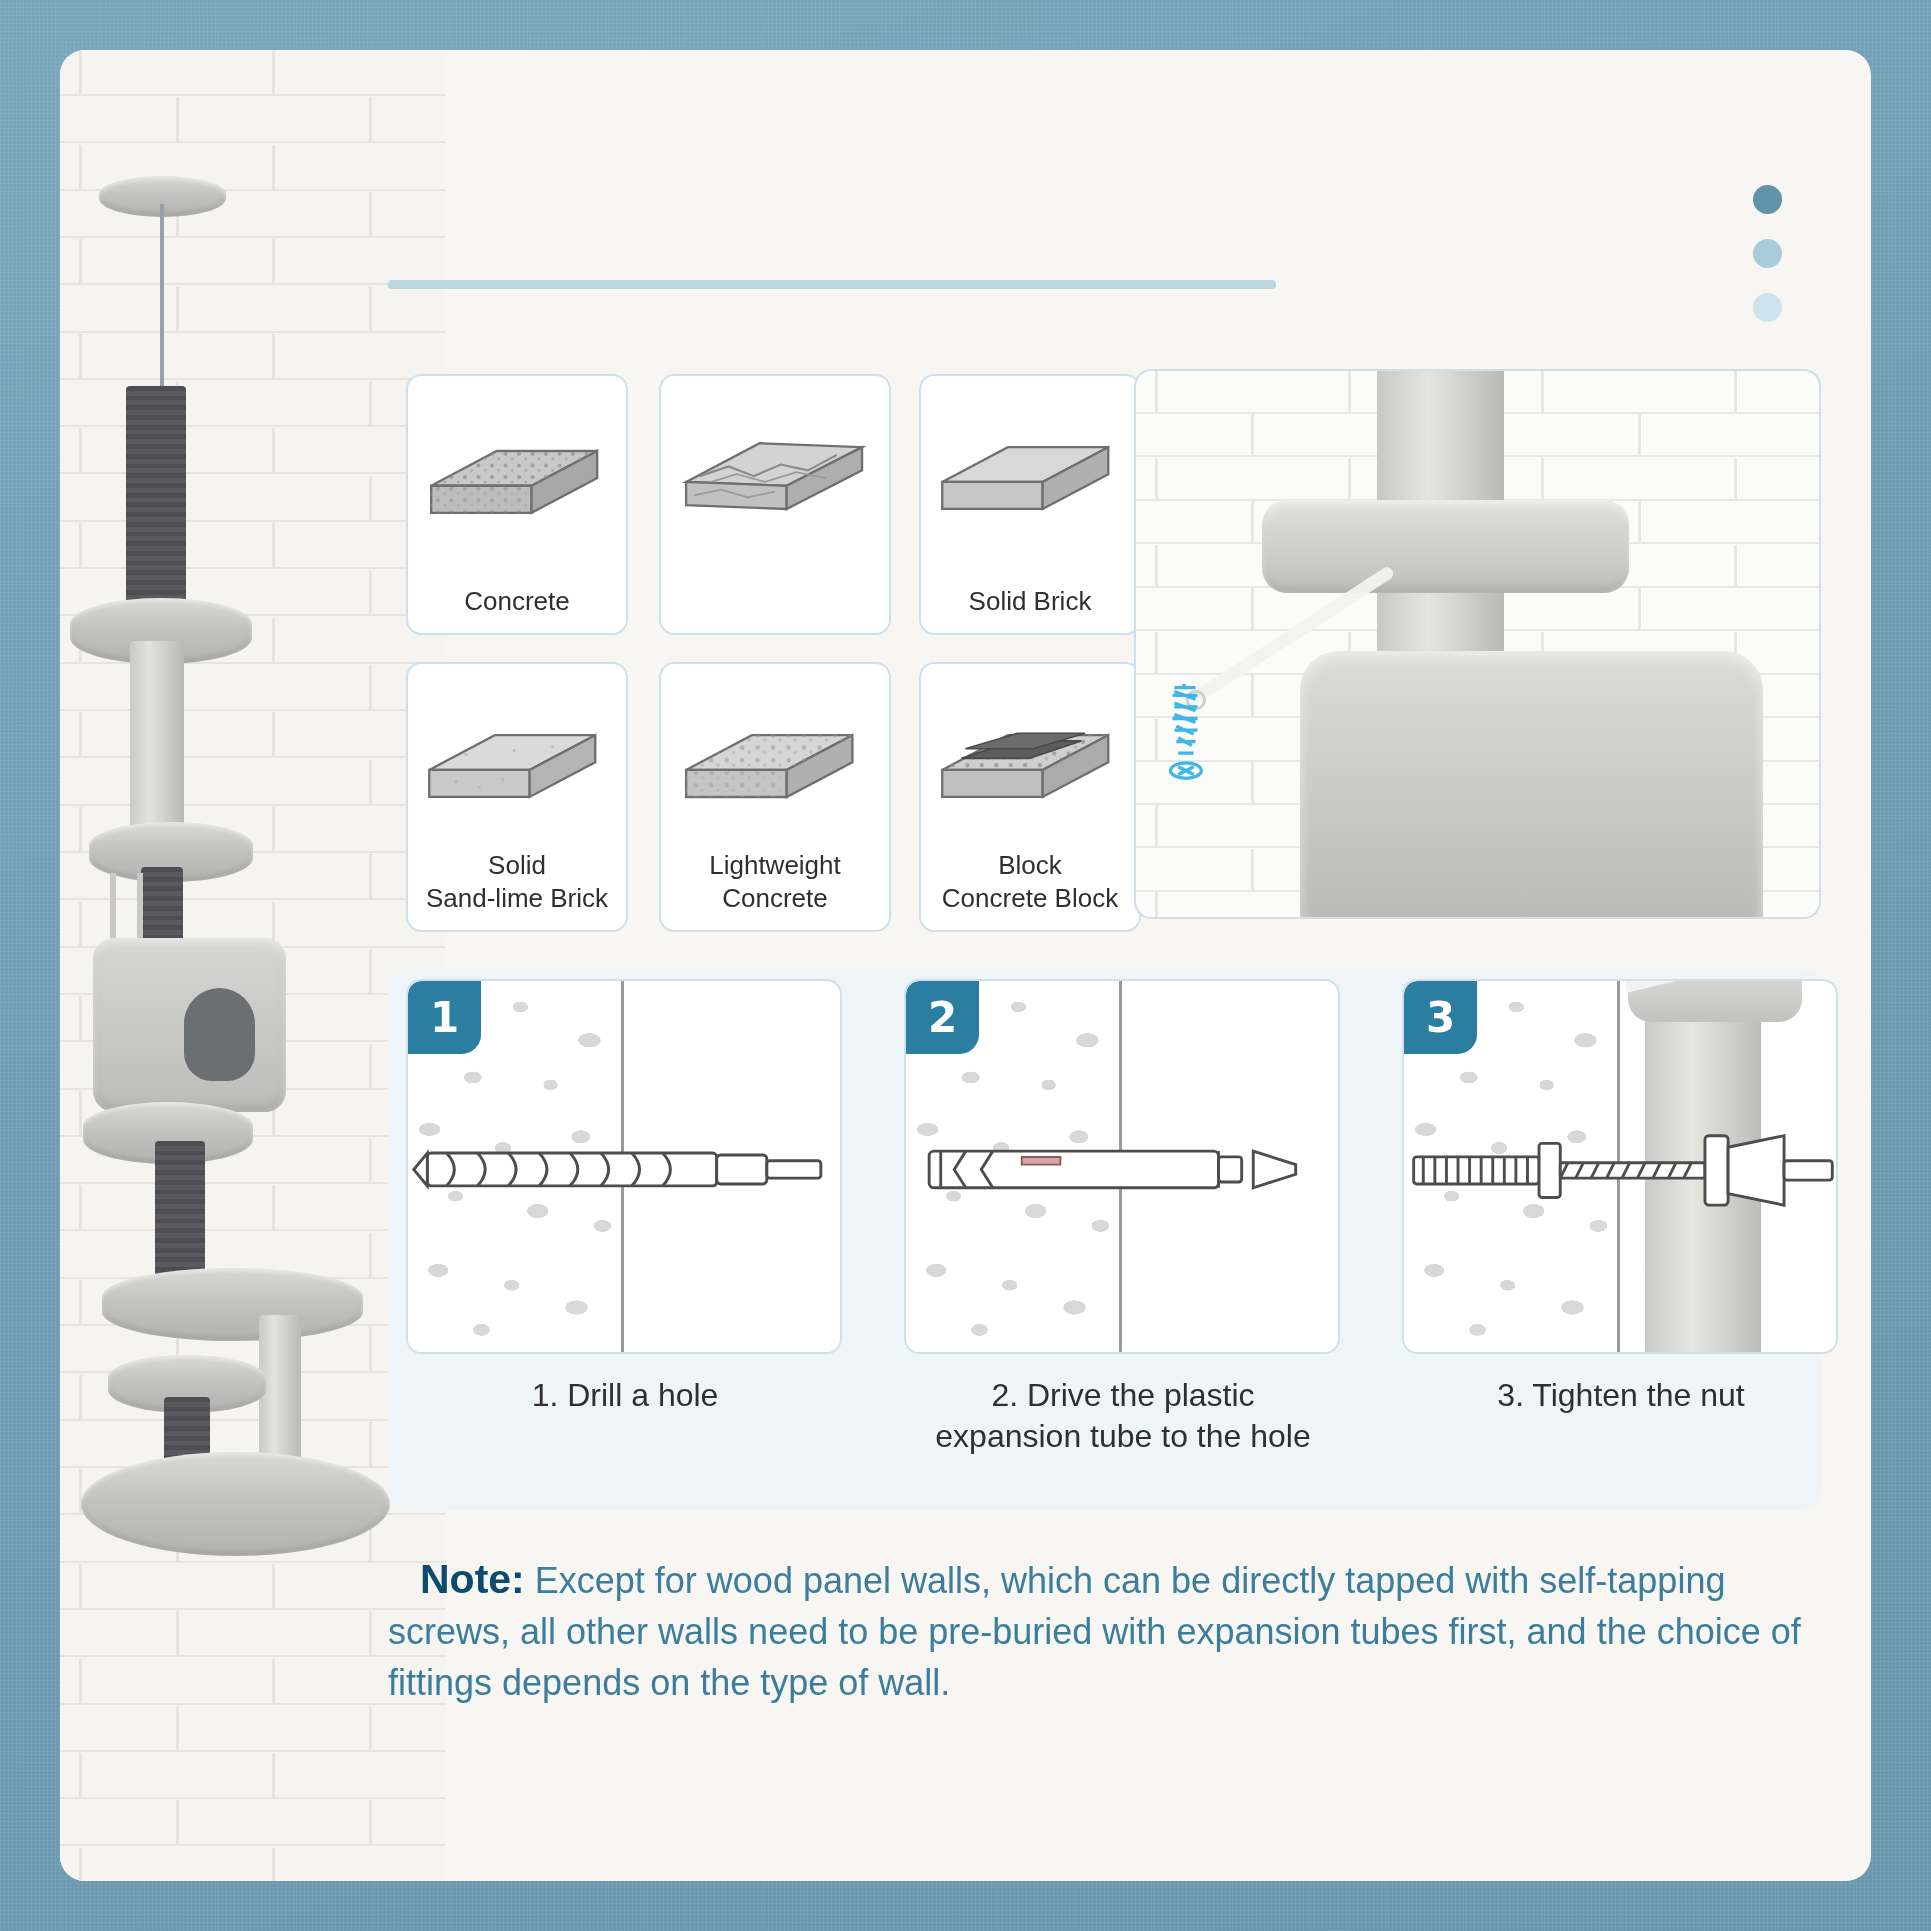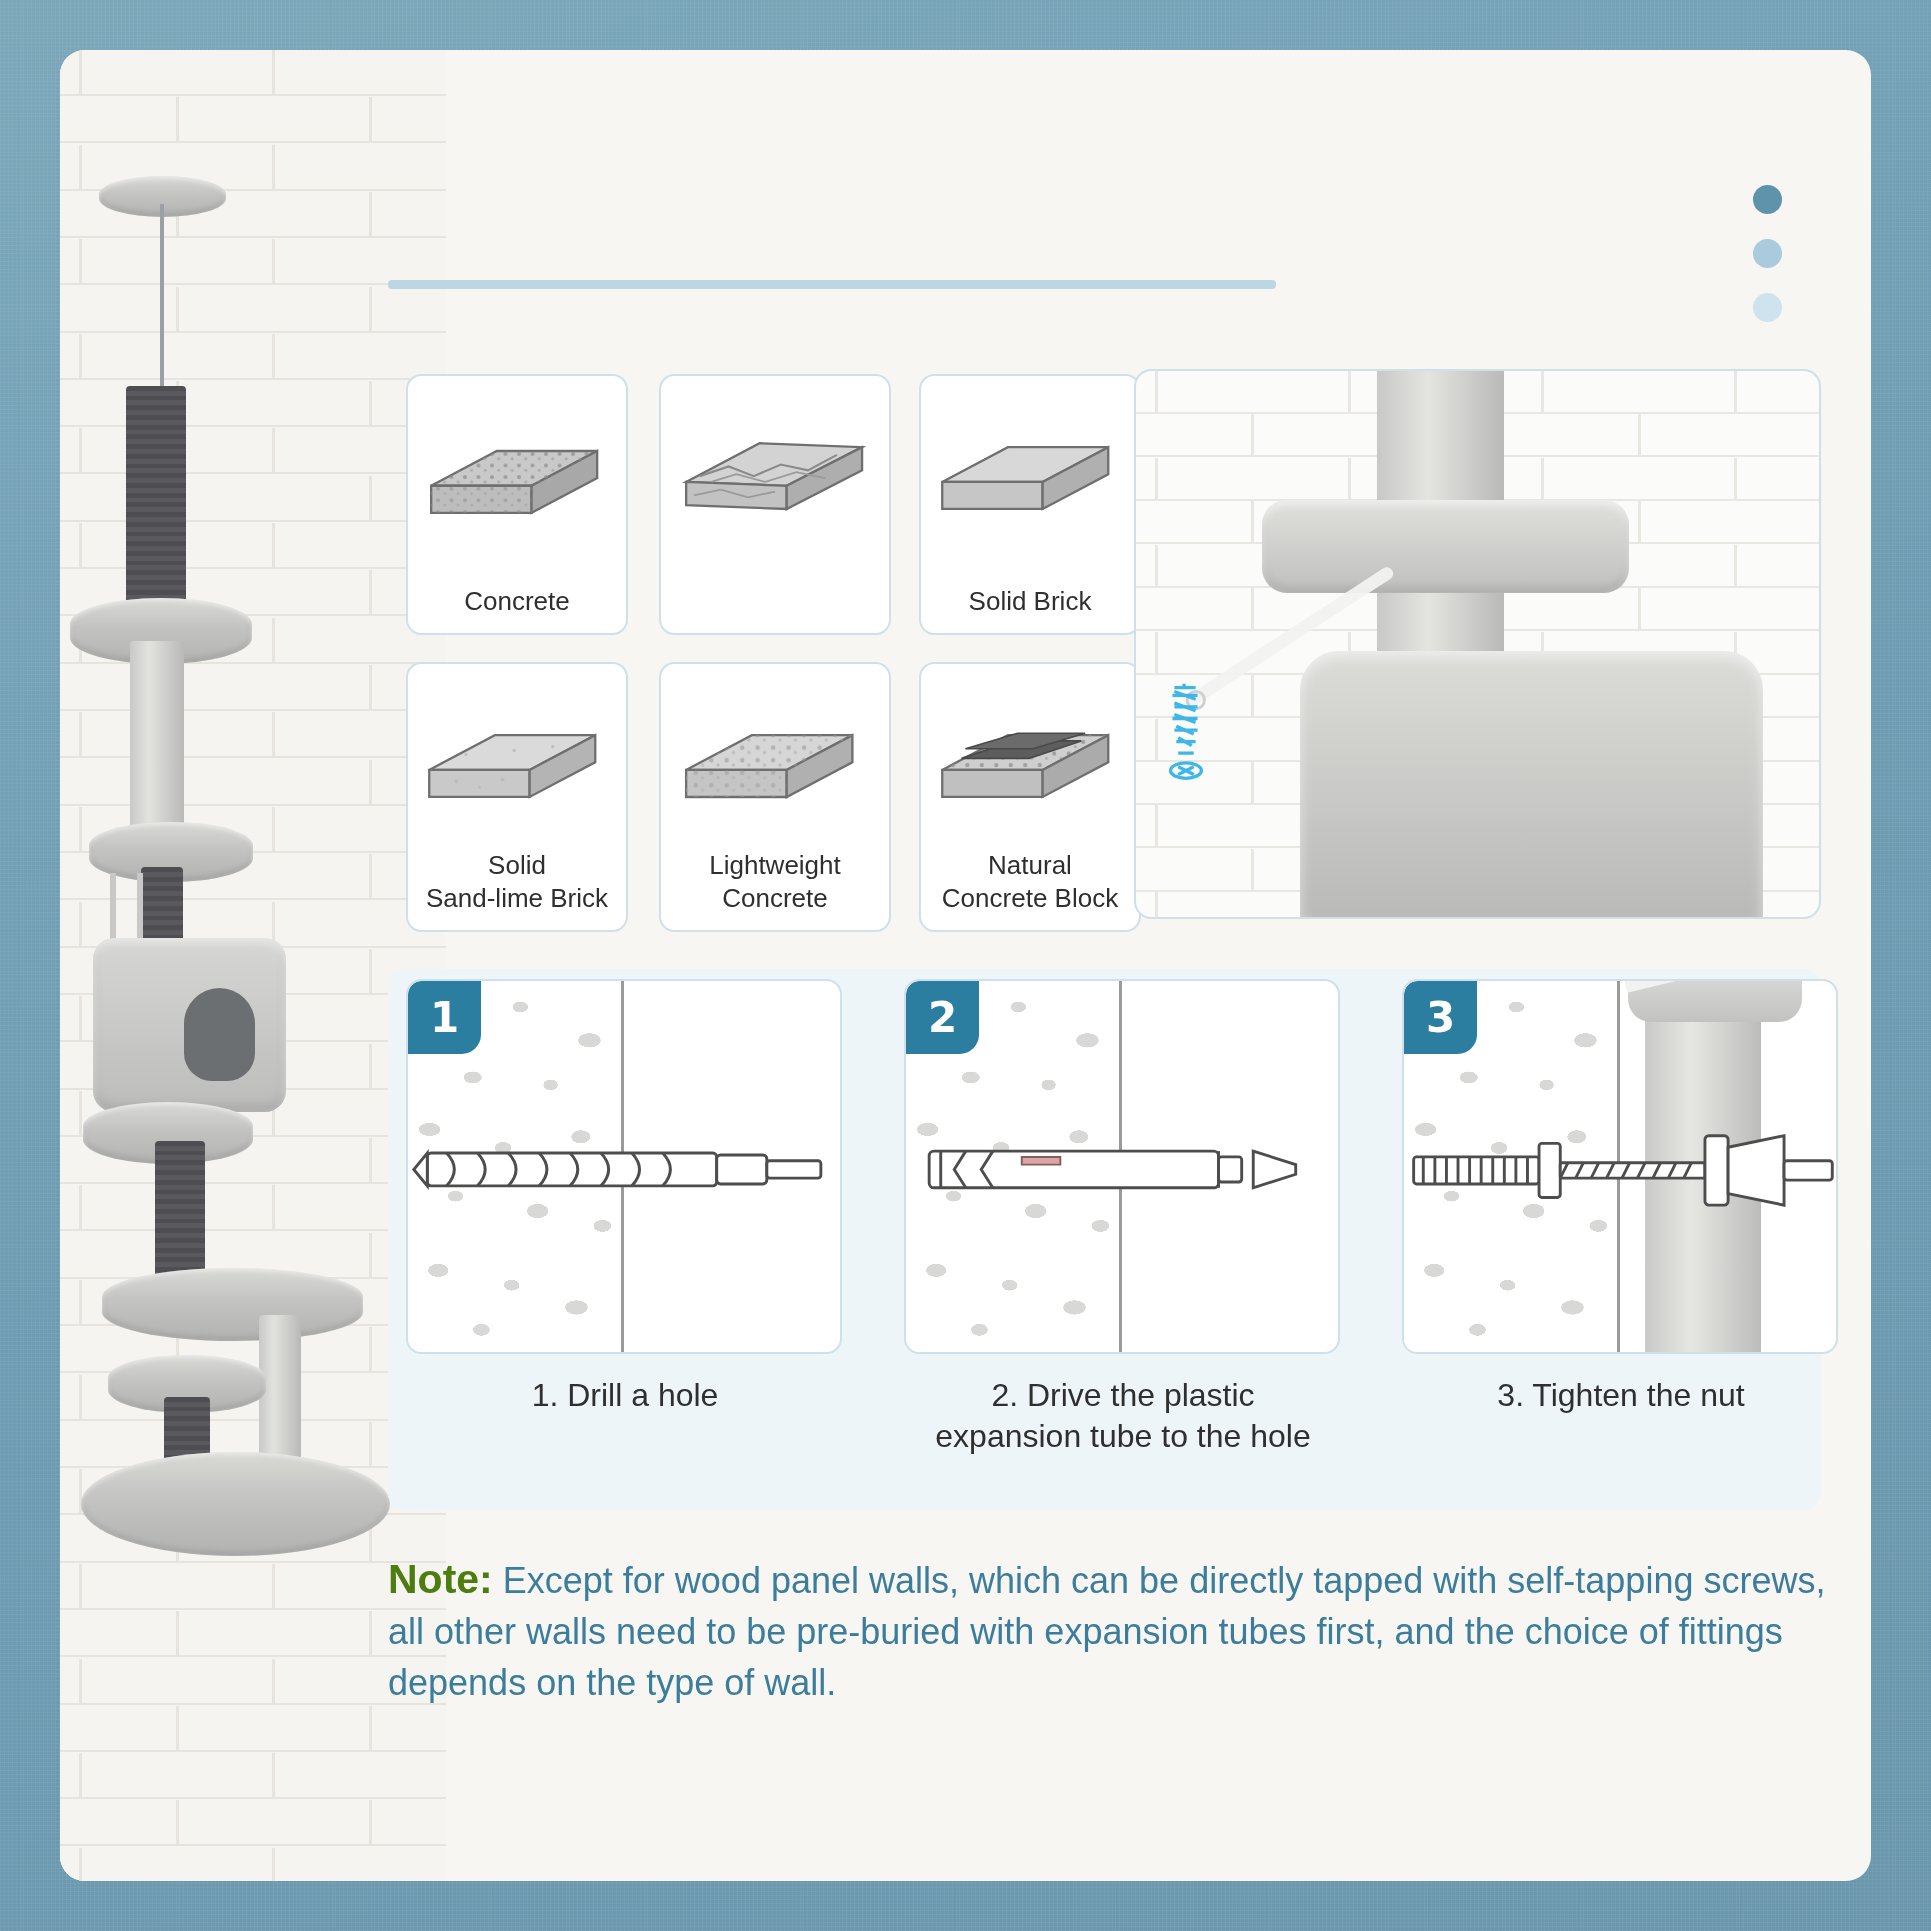--- a/index.html
+++ b/index.html
@@ -232,21 +232,21 @@
 
   
   .note {
     position: absolute;
     left: 328px; top: 1504px;
     width: 1439px;
     font-size: 36px;
     line-height: 51px;
     color: #3b7d9b;
   }
-  .note b { color: #4d7c0f; }
+  .note b { color: #0c4a6e; margin-left: 32px; }
 </style>
 </head>
 <body>
 
 <div class="page">
   <div class="card">
 
     <div class="photo-strip">
       <div class="brickwall">
         <div class="row" style="top:0px;">   
@@ -547,21 +547,21 @@
           </defs>
           <polygon points="22,92 126,92 194,56 90,56" fill="#cfcfcf" stroke="#6f6f6f" stroke-width="2.4"></polygon>
           <polygon points="22,92 126,92 194,56 90,56" fill="url(#spk3)" opacity="0.8"></polygon>
           <polygon points="22,92 126,92 126,120 22,120" fill="#c0c0c0" stroke="#6f6f6f" stroke-width="2.4"></polygon>
           <polygon points="126,92 194,56 194,84 126,120" fill="#ababab" stroke="#6f6f6f" stroke-width="2.4"></polygon>
           <polygon points="42,80 112,80 166,62 96,62" fill="#5d5d5d" stroke="#4a4a4a" stroke-width="1.8"></polygon>
           <polygon points="46,70 116,70 170,54 100,54" fill="#6b6b6b" stroke="#4a4a4a" stroke-width="1.6"></polygon>
         </svg>
       </div>
       <div class="cap">
-        <div>Natural</div>
+        <div>Block</div>
         <div>Concrete Block</div>
       </div>
     </div>
 
     <div class="wallpanel">
       <div class="wbrick" style="top:0px;">
           <i style="left:58px;"></i>
           <i style="left:251px;"></i>
           <i style="left:444px;"></i>
           <i style="left:637px;"></i>

